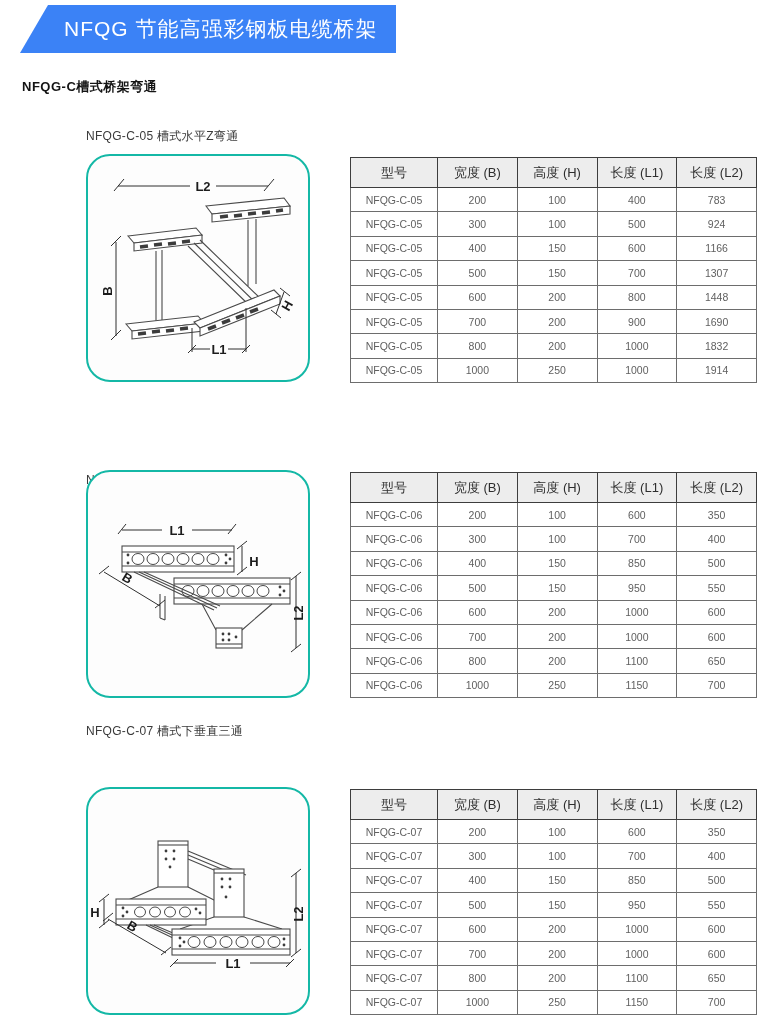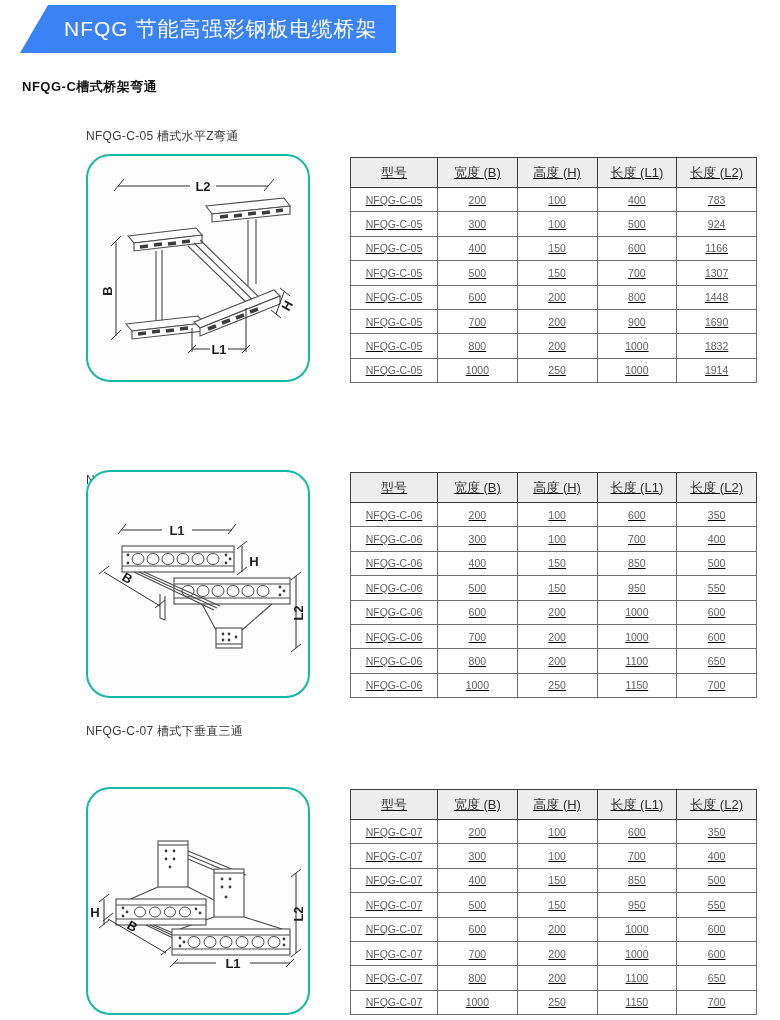--- a/index.html
+++ b/index.html
@@ -25,21 +25,21 @@
   .section-label{
     position:absolute;left:86px;font-size:12px;color:#3a3a3a;letter-spacing:.3px;
   }
   .diagram-box{
     position:absolute;left:86px;width:224px;height:228px;box-sizing:border-box;
     border:2px solid #14b8a6;border-radius:24px;background:#fdfdfd;
   }
   .diagram-box svg{display:block;width:100%;height:100%;}
   .spec-table{
     position:absolute;left:350px;width:407px;border-collapse:collapse;
-    table-layout:fixed;border:1.5px solid #3d3d3d;text-decoration:underline;
+    table-layout:fixed;border:1.5px solid #3d3d3d;
   }
   .spec-table th{
     background:#ededed;border:1px solid #3d3d3d;font-weight:normal;
     font-size:13px;color:#2e2e2e;height:29px;padding:0;text-align:center;
   }
   .spec-table th:first-child{width:86px;}
   .spec-table td{
     border:1px solid #6d6d6d;font-size:10.5px;color:#606060;
     text-align:center;height:23.4px;padding:0;background:#fff;
   }

